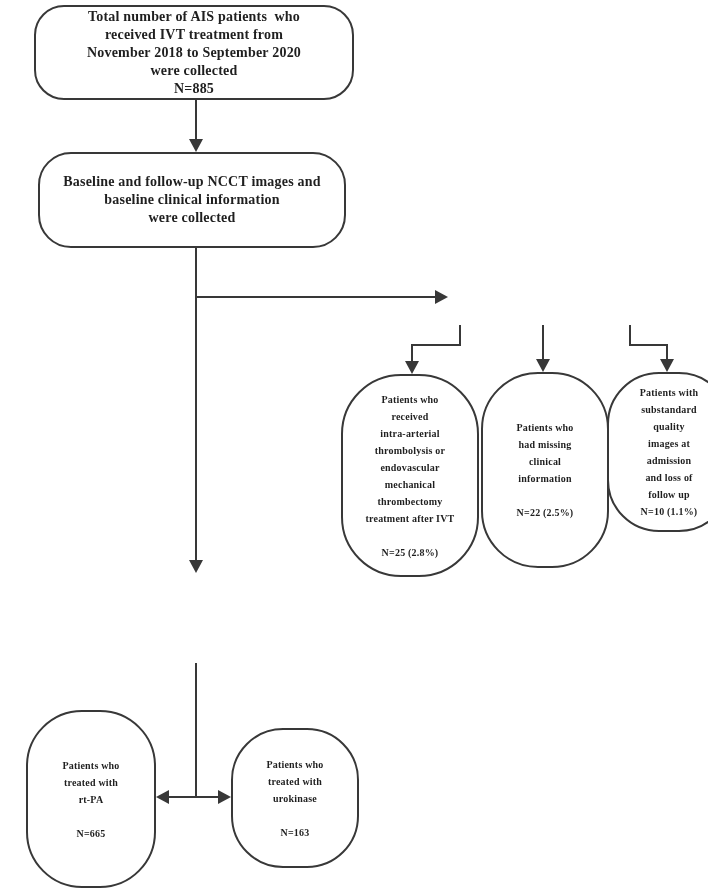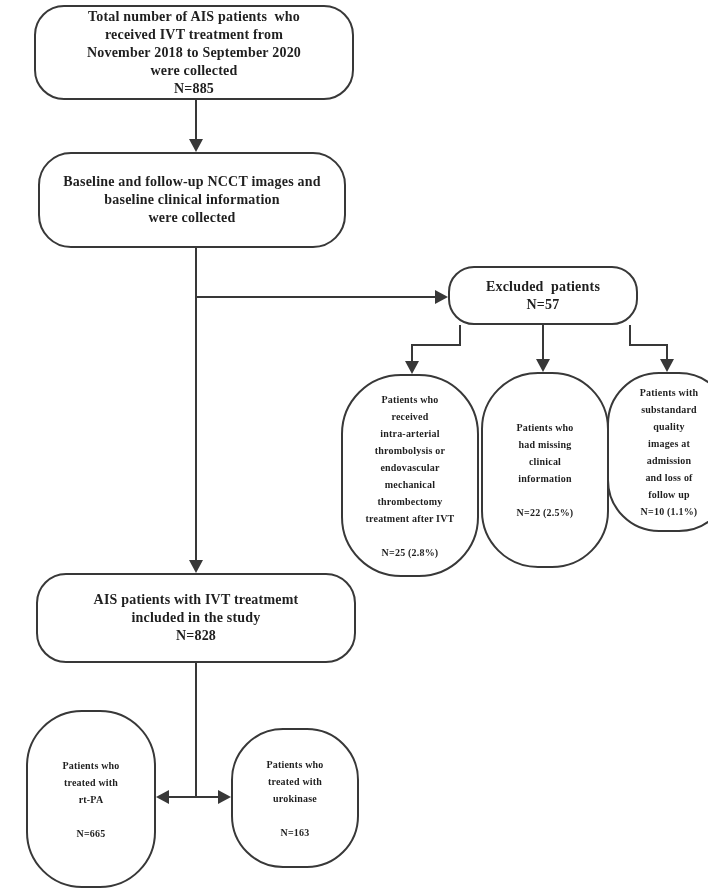--- a/index.html
+++ b/index.html
@@ -31,22 +31,20 @@
   <div class="node box" style="left:10px;  top:5px;   width:320px; height:95px;  border-radius:30px;">Total number of AIS patients  who
 received IVT treatment from
 November 2018 to September 2020
 were collected
 N=885</div>
 
   <div class="node box" style="left:14px;  top:152px; width:308px; height:96px;  border-radius:33px;">Baseline and follow-up NCCT images and
 baseline clinical information
 were collected</div>
 
-  <div class="node box" style="left:424px; top:266px; width:190px; height:59px;  border-radius:26px;">Excluded  patients
-N=57</div>
 
   <div class="node pill" style="left:317px; top:374px; width:138px; height:203px; border-radius:60px;">Patients who
 received
 intra-arterial
 thrombolysis or
 endovascular
 mechanical
 thrombectomy
 treatment after IVT
 
@@ -61,23 +59,20 @@
 
   <div class="node pill" style="left:583px; top:372px; width:124px; height:160px; border-radius:52px;">Patients with
 substandard
 quality
 images at
 admission
 and loss of
 follow up
 N=10 (1.1%)</div>
 
-  <div class="node box" style="left:12px;  top:573px; width:320px; height:90px;  border-radius:30px;">AIS patients with IVT treatmemt
-included in the study
-N=828</div>
 
   <div class="node pill" style="left:2px;   top:710px; width:130px; height:178px; border-radius:56px;">Patients who
 treated with
 rt-PA
 
 N=665</div>
 
   <div class="node pill" style="left:207px; top:728px; width:128px; height:140px; border-radius:52px;">Patients who
 treated with
 urokinase

